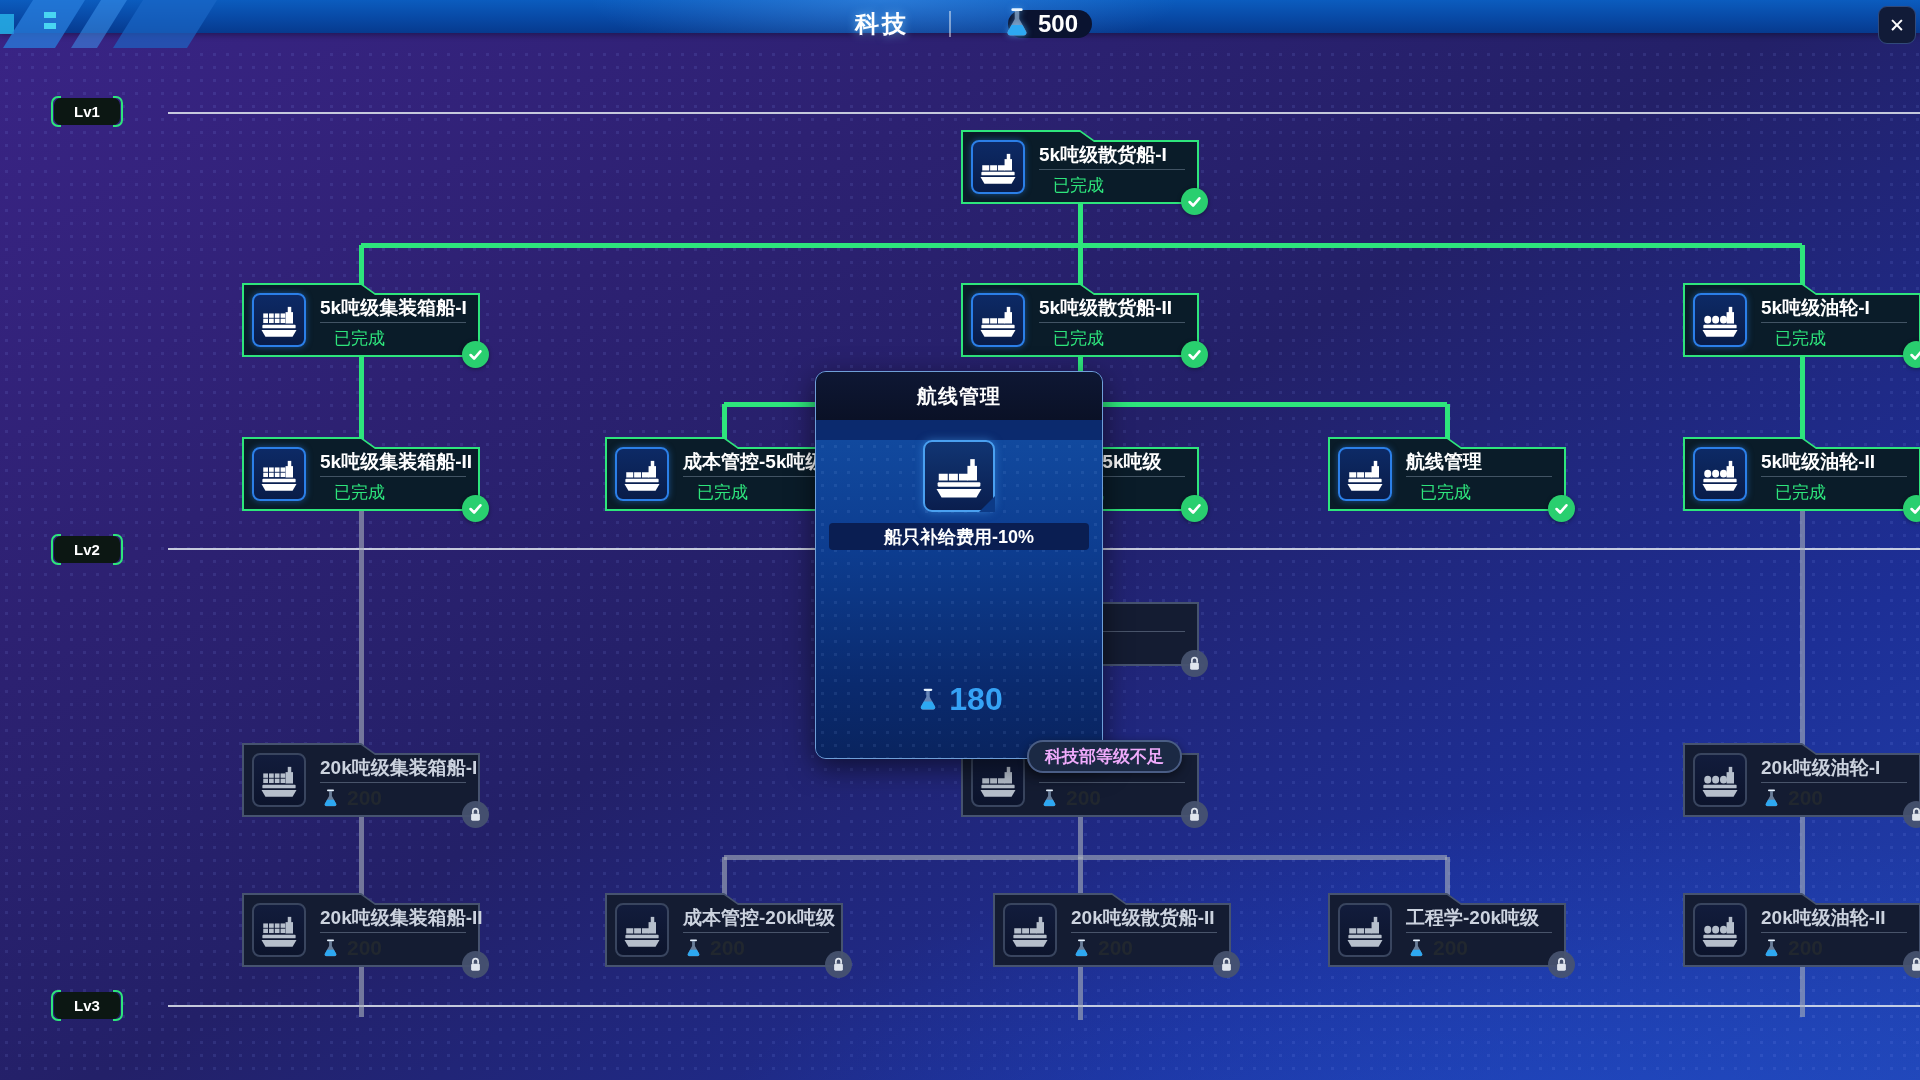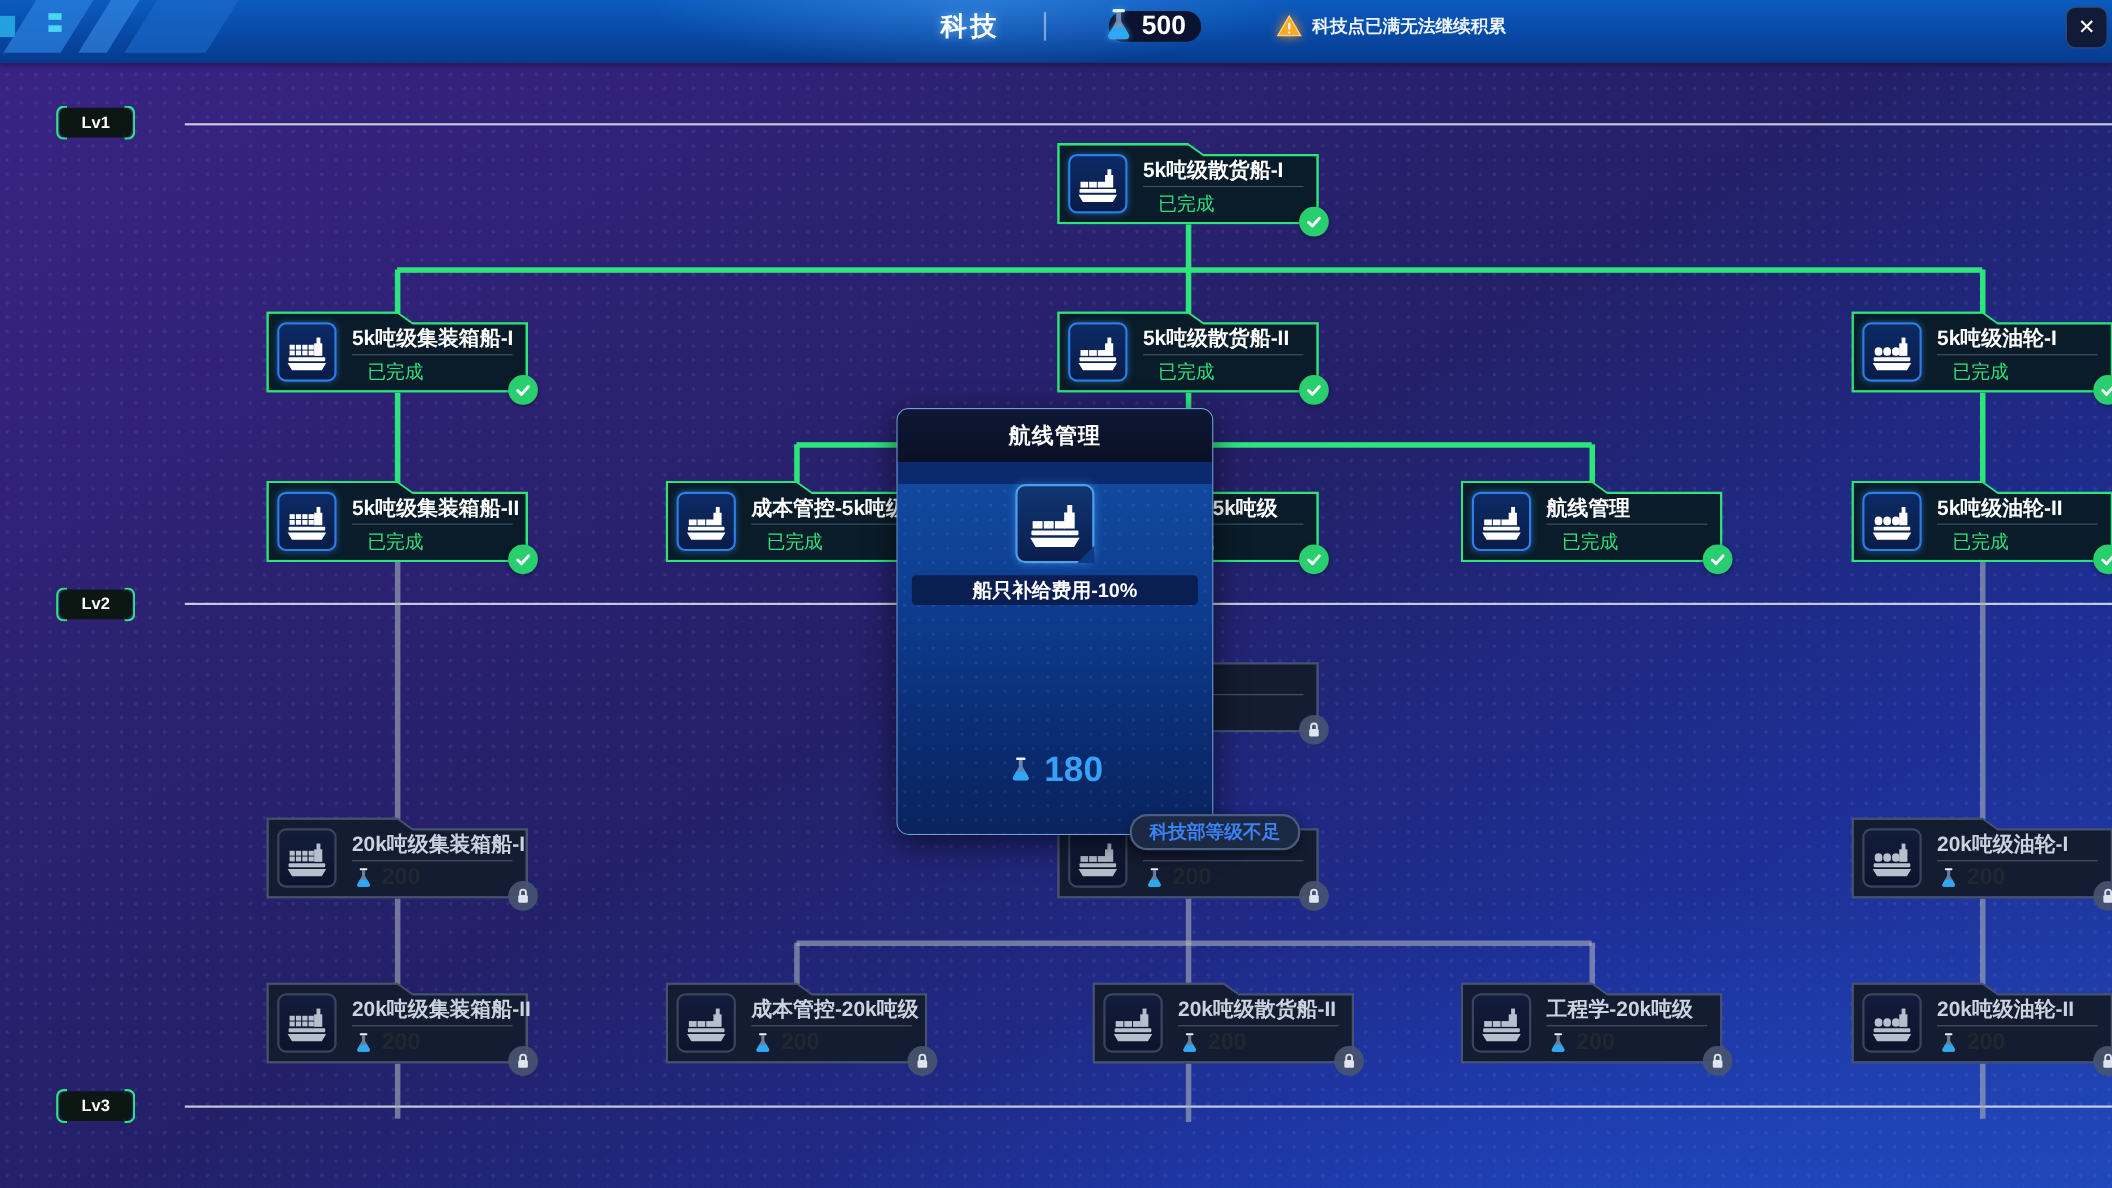--- a/index.html
+++ b/index.html
@@ -68,24 +68,24 @@
   .popup-cost{position:absolute;top:241px;left:0;width:100%;display:flex;align-items:center;justify-content:center;gap:8px;}
   .popup-cost .flask svg{width:26px;height:26px;display:block;}
   .popup-cost-num{font-size:32px;font-weight:bold;color:#35a2f5;}
   .research-btn{position:absolute;top:281px;left:34px;width:219px;height:51px;border:none;border-radius:5px;cursor:pointer;
     background:linear-gradient(180deg,#e3e7ea 0%,#b3bac1 55%,#99a1a9 100%);
     box-shadow:inset 0 -4px 0 rgba(70,78,86,.55),0 3px 6px rgba(0,0,0,.4);overflow:hidden;}
   .research-btn::before{content:"";position:absolute;left:0;top:0;bottom:0;width:34%;
     background:linear-gradient(115deg,rgba(255,255,255,.65) 55%,transparent 56%);}
   .research-btn span{position:relative;font-size:22px;font-weight:bold;color:#23292f;letter-spacing:2px;}
   .tooltip{position:absolute;left:1027px;top:740px;z-index:6;padding:3px 16px;border-radius:16px;
-    background:#1b2944;border:2px solid #4a5d85;color:#3b82f6;font-size:17px;font-weight:bold;white-space:nowrap;
+    background:#1b2944;border:2px solid #4a5d85;color:#f0abfc;font-size:17px;font-weight:bold;white-space:nowrap;
     box-shadow:0 3px 10px rgba(0,0,0,.45);}
   
-  .header{position:absolute;left:0;top:0;width:1920px;height:57px;z-index:10;
+  .header{position:absolute;left:0;top:0;width:1920px;height:33px;z-index:10;
     background:
       radial-gradient(420px 90px at 46% 0%, rgba(90,170,255,.38), transparent 70%),
       linear-gradient(180deg,#0b5cbe 0%,#0848a4 58%,#063a8e 100%);
     box-shadow:0 2px 6px rgba(0,0,0,.35);}
   .hdr-deco{position:absolute;left:0;top:0;width:320px;height:48px;overflow:hidden;}
   .hdr-deco i{position:absolute;top:-8px;height:64px;transform:skewX(-32deg);}
   .hdr-deco .s1{left:18px;width:52px;background:rgba(40,125,220,.75);}
   .hdr-deco .s2{left:86px;width:26px;background:rgba(60,145,235,.55);}
   .hdr-deco .s3{left:128px;width:74px;background:rgba(28,105,200,.65);}
   .hdr-deco .sq{position:absolute;background:#49d6f2;}
@@ -747,25 +747,15 @@
     <div class="points-pill" data-name="tech-points-display">
       <span class="flask" data-name="science-flask-icon">
           <svg viewBox="0 0 24 24">
             <path d="M9 2.6h6" stroke="#e8f4ff" stroke-width="2" stroke-linecap="round"></path>
             <path d="M10.4 3.6v5.6L5.5 18a2 2 0 0 0 1.8 2.9h9.4a2 2 0 0 0 1.8-2.9L13.6 9.2V3.6z" fill="#bfe0ff" opacity="0.5"></path>
             <path d="M8.2 13.4h7.6l2.6 4.7a1.7 1.7 0 0 1-1.5 2.5H7.1a1.7 1.7 0 0 1-1.5-2.5z" fill="#2da8f2"></path>
           </svg>
         </span>
       <span class="points-num" data-name="tech-points-value">500</span>
     </div>
-    <div class="warning" data-name="warning-message">
-      <span class="warn-icon" data-name="warning-triangle-icon">
-        <svg viewBox="0 0 24 24">
-            <path d="M12 2.6 L22.4 20.4 H1.6 Z" fill="#ffa726" stroke="#ffd27a" stroke-width="1.2"></path>
-            <rect x="10.9" y="8.6" width="2.2" height="6.4" rx="1.1" fill="#fff"></rect>
-            <rect x="10.9" y="16.4" width="2.2" height="2.2" rx="1.1" fill="#fff"></rect>
-          </svg>
-      </span>
-      <span data-name="warning-text">科技点已满无法继续积累</span>
-    </div>
     <button class="close-btn" data-name="close-button">✕</button>
   </div>
 </div>
 
 </body></html>

